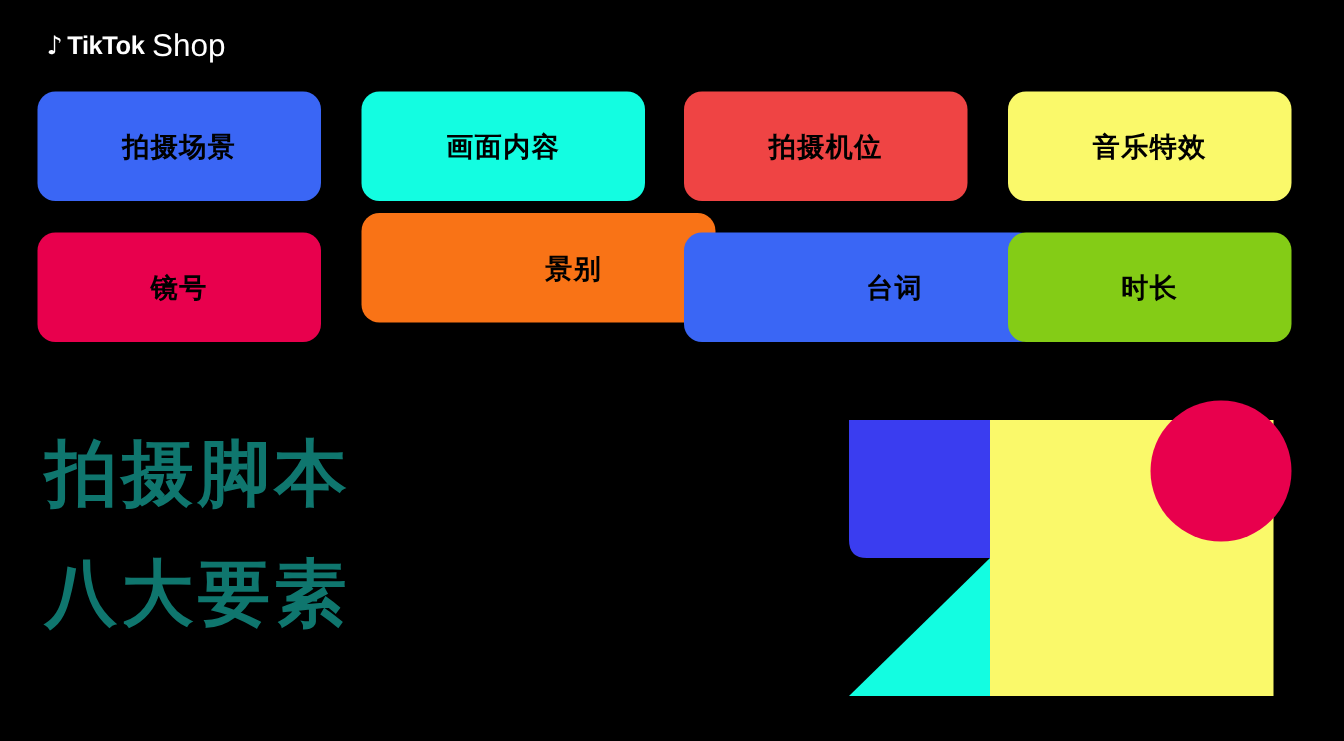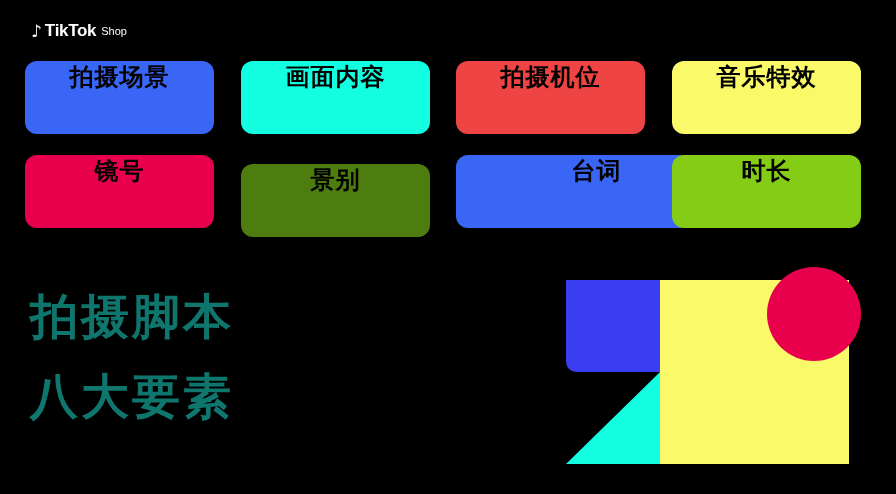--- a/index.html
+++ b/index.html
@@ -1,21 +1,21 @@
 <!DOCTYPE html>
 <html><head>
 <meta charset="utf-8">
 <style>
   html, body { margin:0; padding:0; background:#000; }
   body { width:896px; height:494px; position:relative; overflow:hidden; font-family:"DejaVu Sans", sans-serif; }
   .logo { position:absolute; left:31px; top:20px; height:22px; display:flex; align-items:center; color:#fff; }
   .logo .note { font-size:17px; font-weight:bold; margin-right:3px; line-height:1; }
   .logo .brand { font-family:"Liberation Sans", sans-serif; font-weight:bold; font-size:17px; letter-spacing:-0.3px; }
-  .logo .shop { font-family:"Liberation Sans", sans-serif; font-size:11px; margin-left:5px; }
-  .tile { position:absolute; width:189px; height:73px; border-radius:12px; display:flex; justify-content:center; color:#000; font-weight:bold; font-size:24px; letter-spacing:1px; }
+  .logo .shop { font-family:"Liberation Sans", sans-serif; font-size:21px; margin-left:5px; }
+  .tile { position:absolute; width:189px; height:73px; border-radius:12px; display:flex; align-items:center; justify-content:center; color:#000; font-weight:bold; font-size:18px; letter-spacing:1px; }
   .title { position:absolute; left:30px; color:#0f766e; font-weight:bold; font-size:48px; letter-spacing:3px; line-height:1; }
   .art { position:absolute; left:0; top:0; }
 </style>
 </head>
 <body>
 
 <div class="logo">
   <span class="note">♪</span>
   <span class="brand">TikTok</span>
   <span class="shop">Shop</span>
@@ -30,21 +30,21 @@
 <div class="tile" style="left:456px; top:61px; background:#ef4444;">
     <span>拍摄机位</span>
   </div>
 <div class="tile" style="left:672px; top:61px; background:#faf96a;">
     <span>音乐特效</span>
   </div>
 
 <div class="tile" style="left:25px; top:155px; background:#e8004d;">
     <span>镜号</span>
   </div>
-<div class="tile" style="left:241px; top:164px; background:#4d7c0f;">
+<div class="tile" style="left:241px; top:142px; background:#f97316;padding-left:47px;">
     <span>景别</span>
   </div>
 <div class="tile" style="left:456px; top:155px; background:#3a66f5;padding-left:46px;">
     <span>台词</span>
   </div>
 <div class="tile" style="left:672px; top:155px; background:#84cc16;">
     <span>时长</span>
   </div>
 
 <div class="title" style="top:292px;">拍摄脚本</div>

